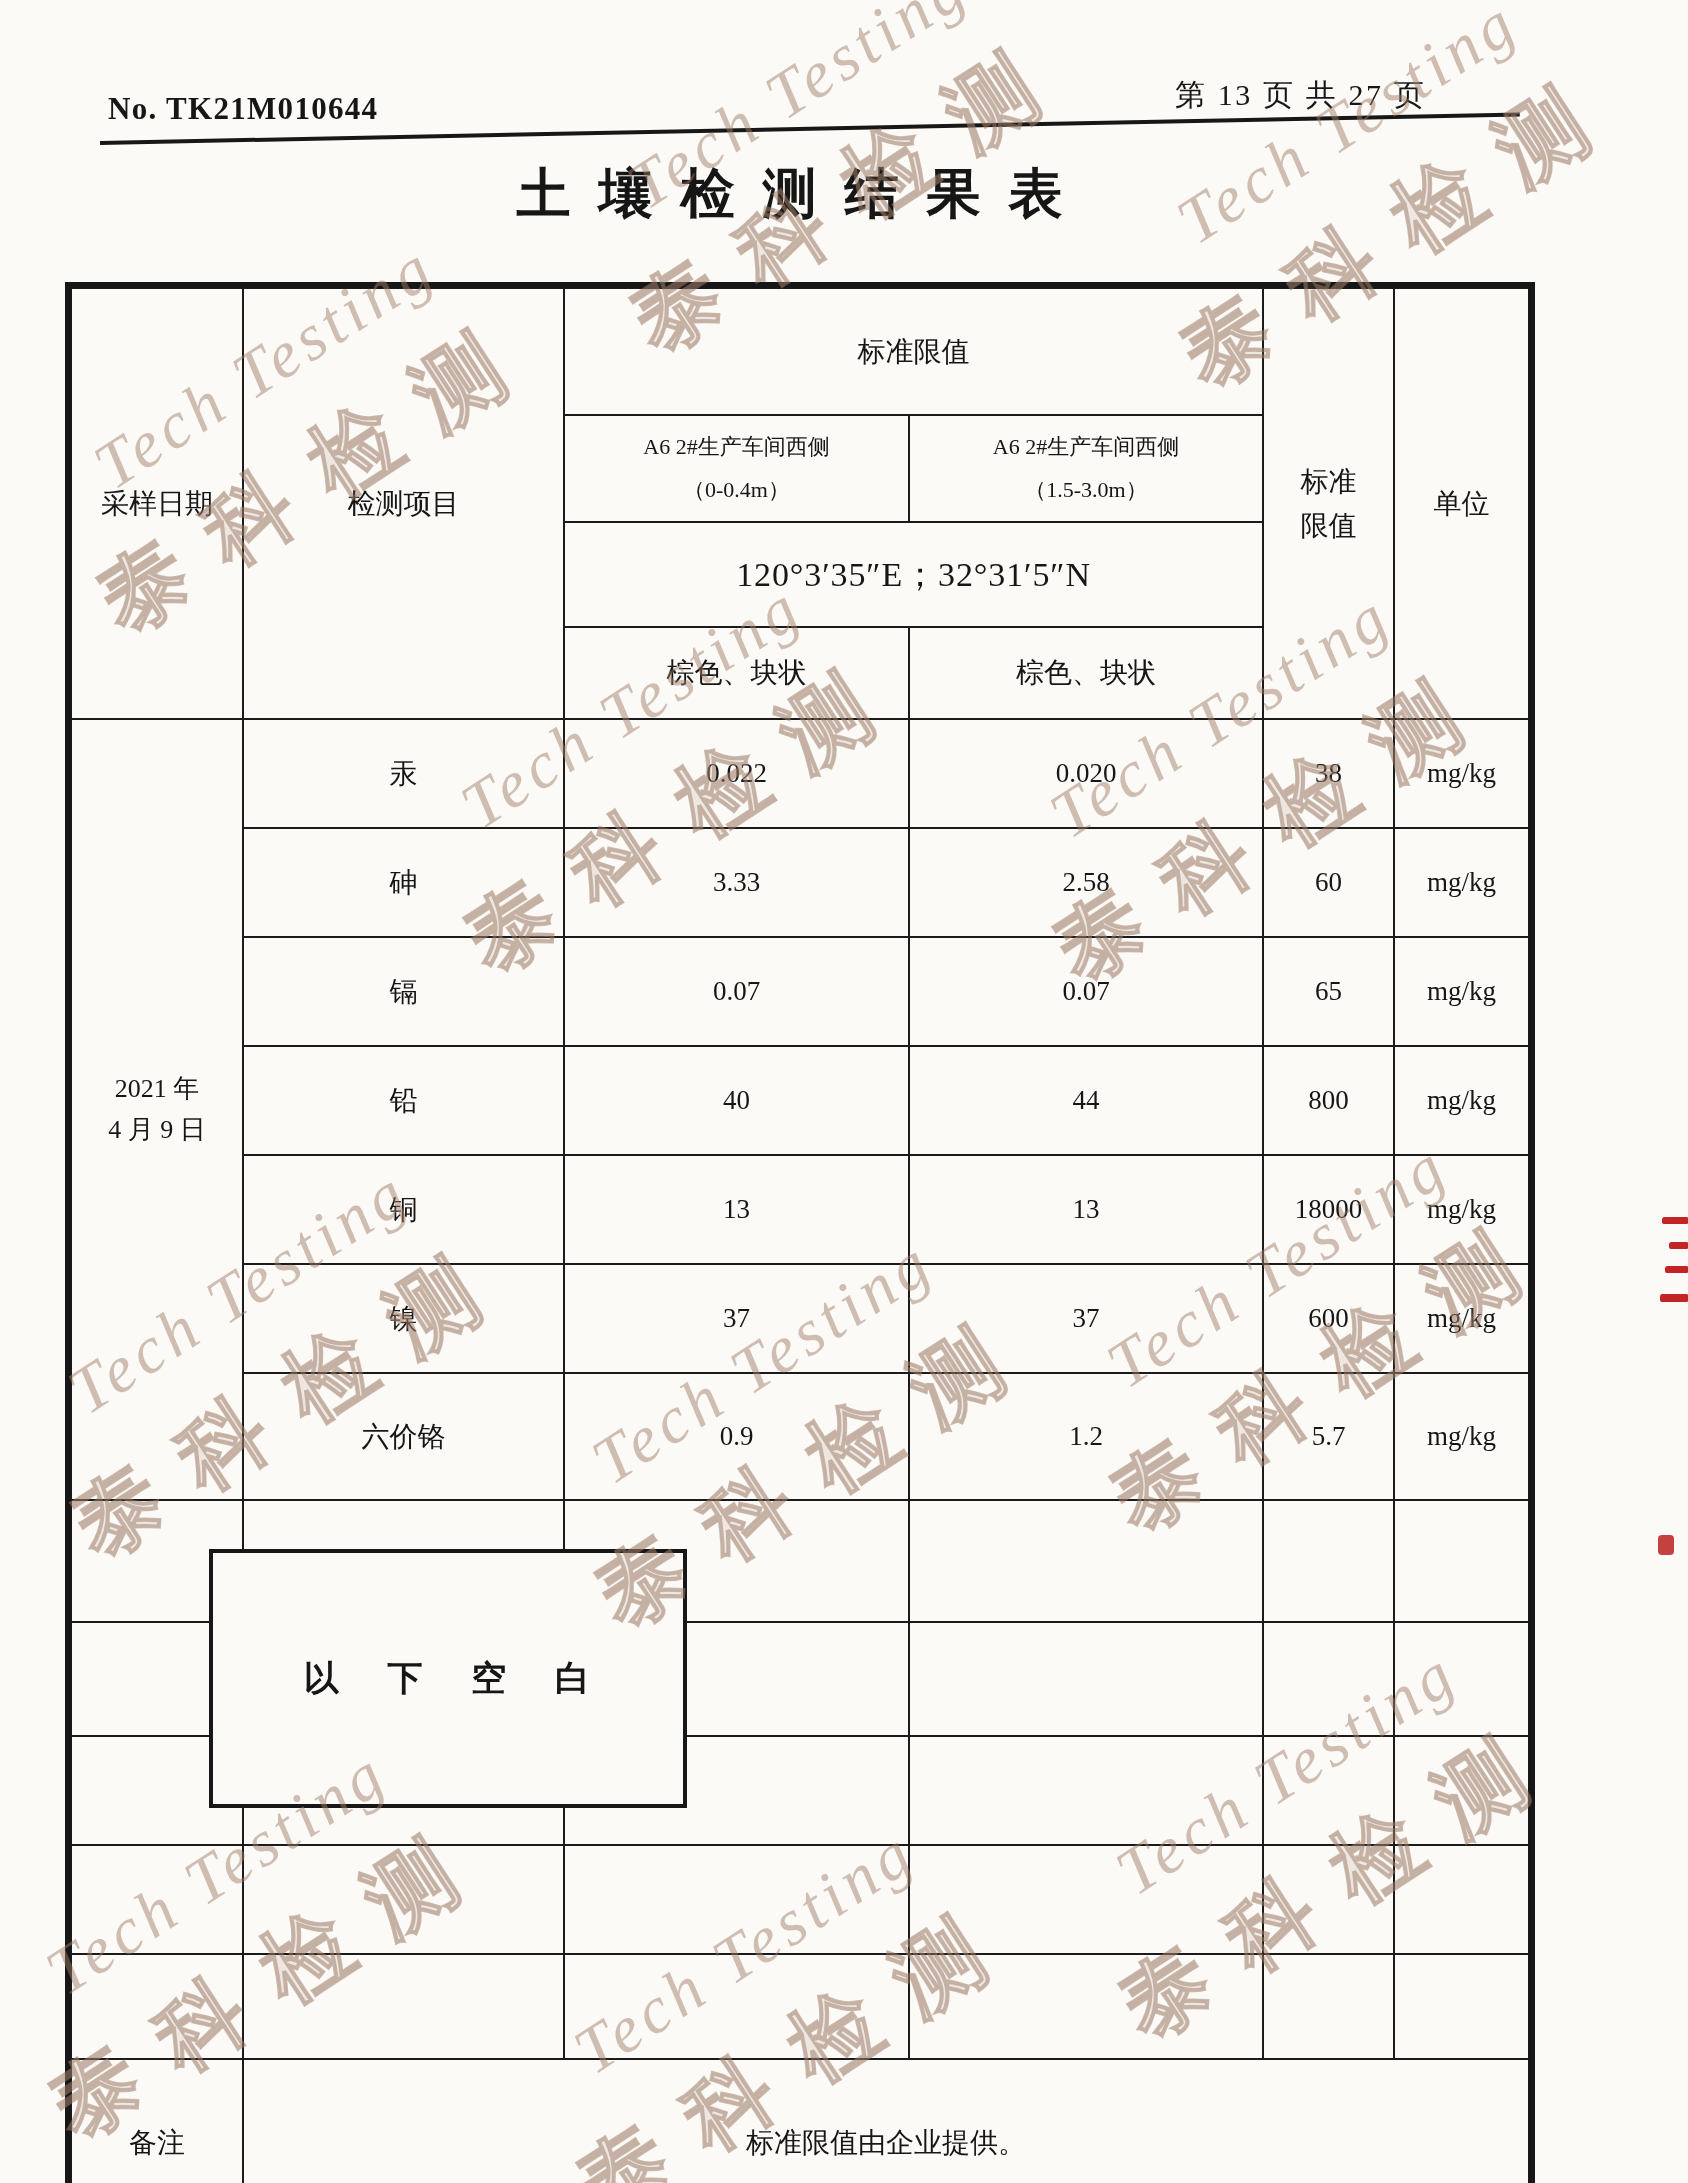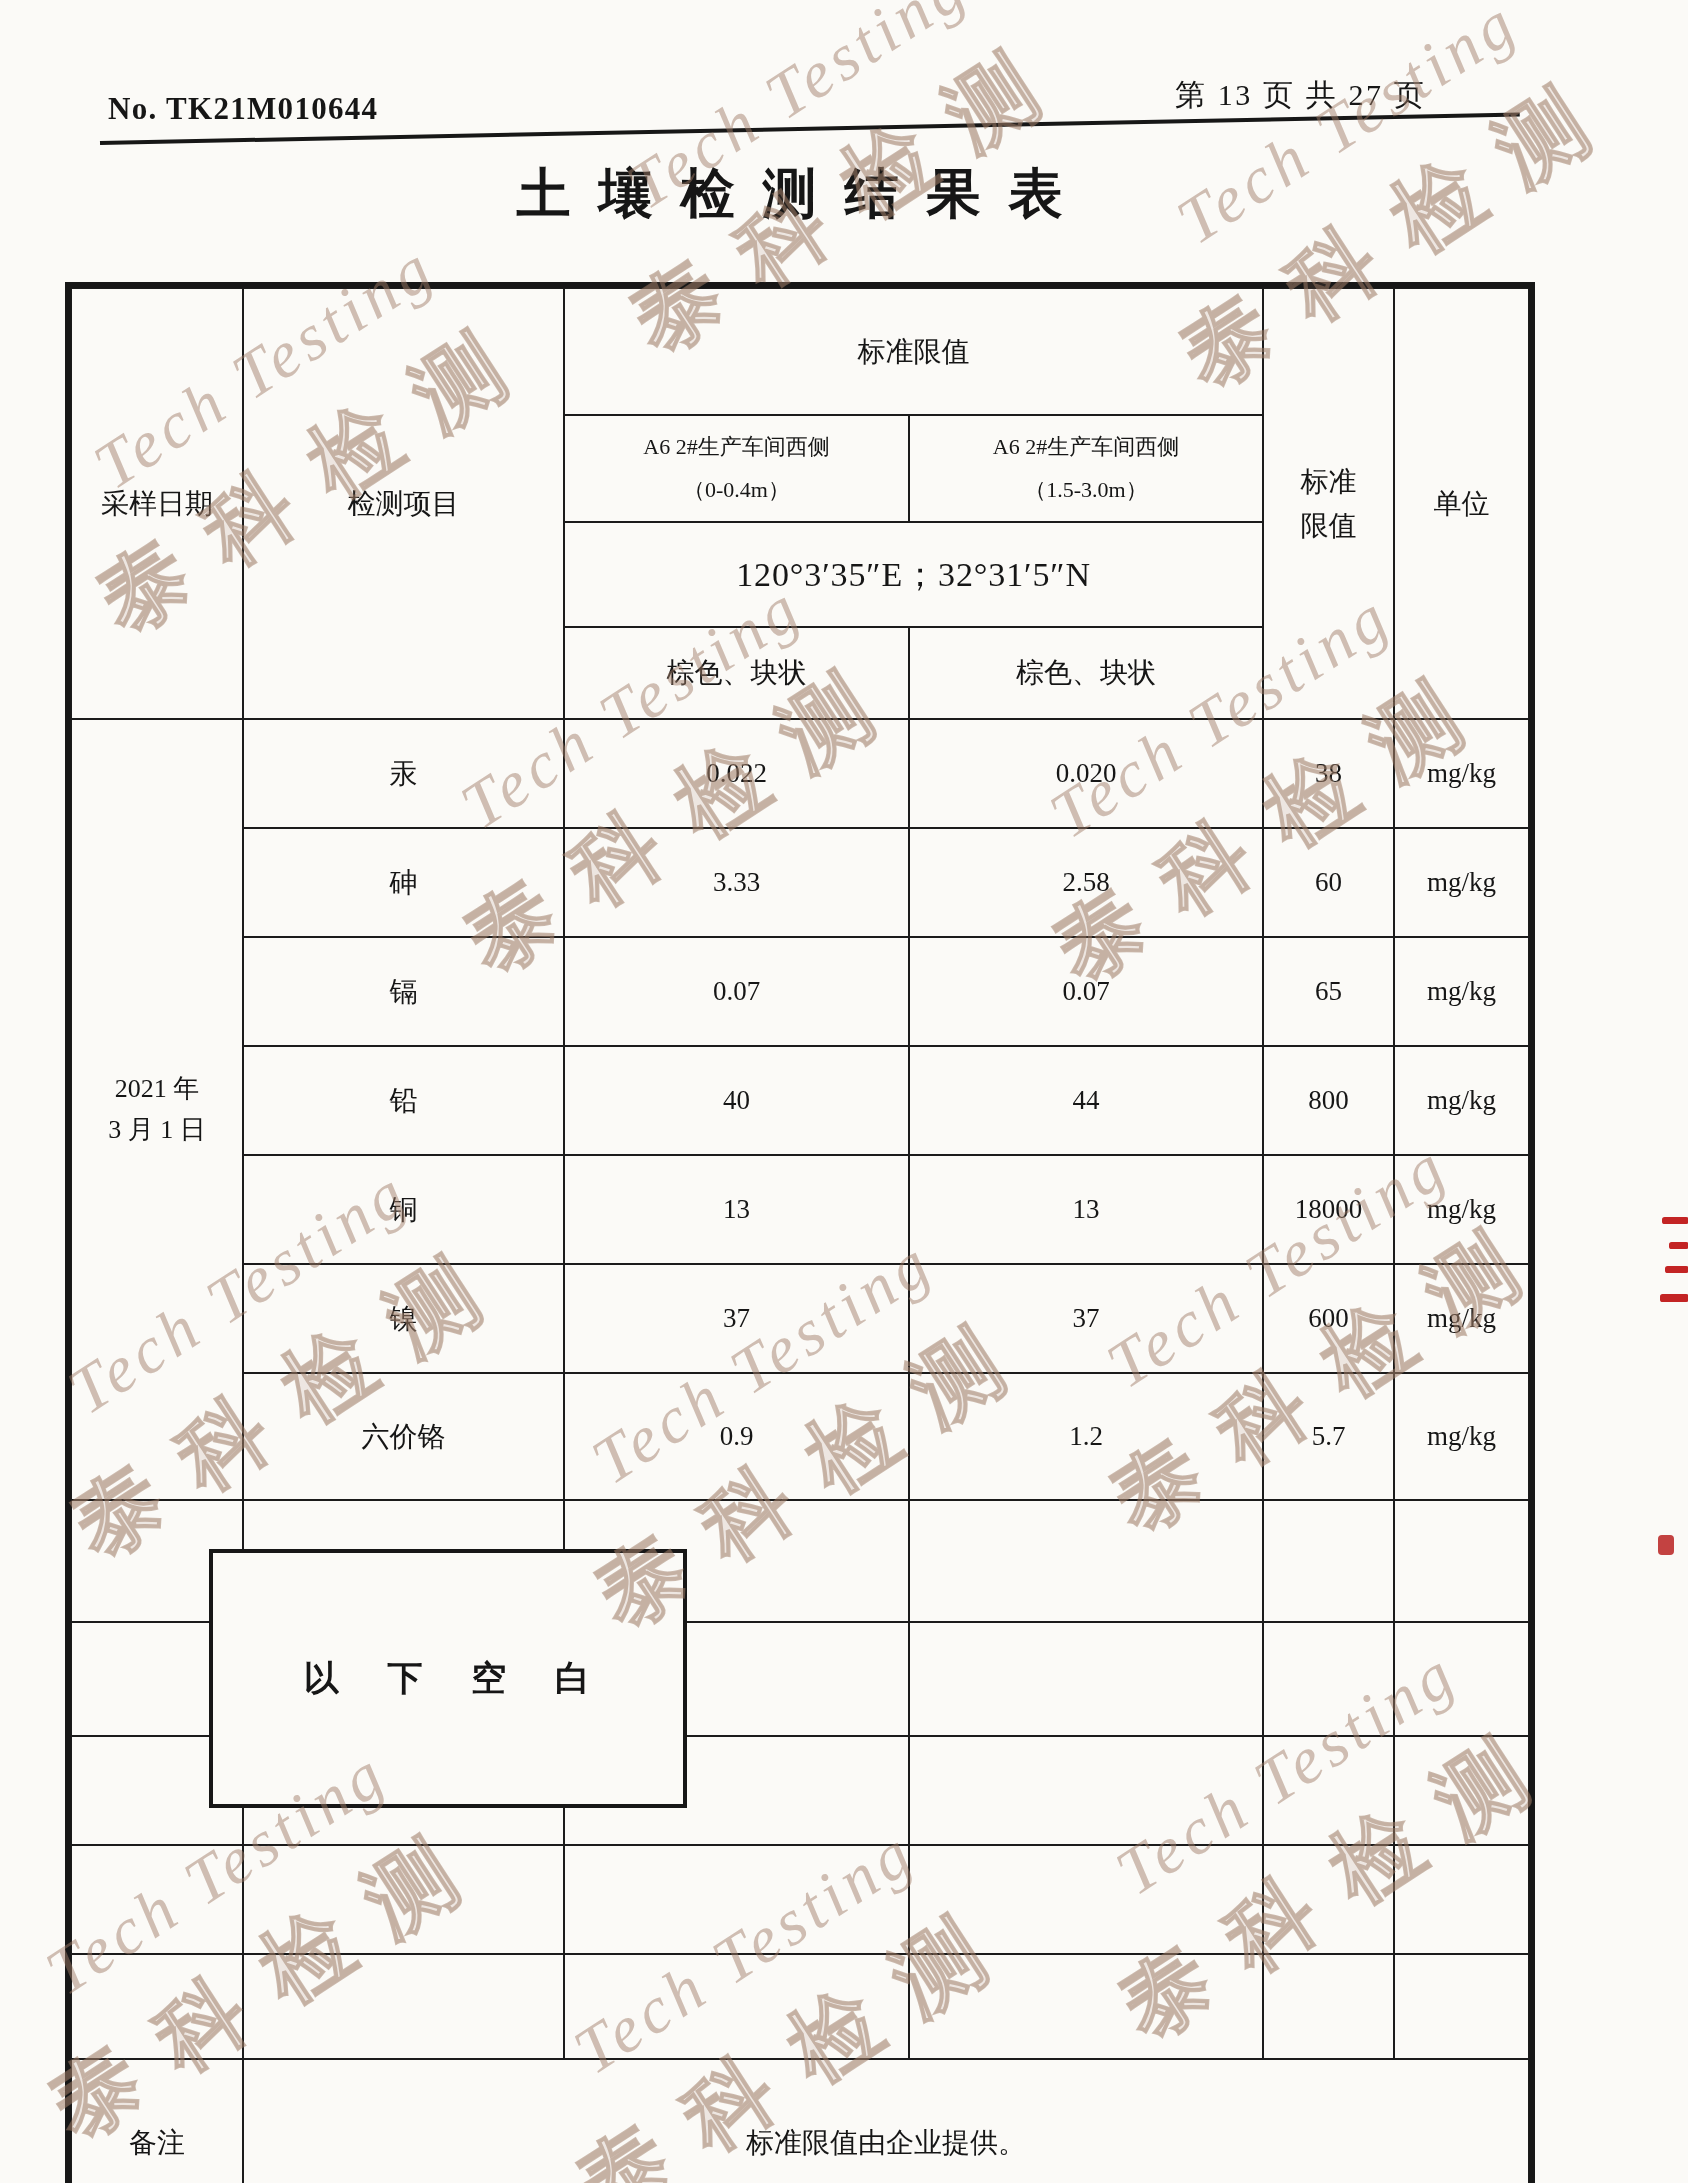--- a/index.html
+++ b/index.html
@@ -124,21 +124,21 @@
     <div class="cell coord" style="grid-area:3/3/4/5">120°3′35″E；32°31′5″N</div>
     <div class="cell" style="grid-area:4/3/5/4">棕色、块状</div>
     <div class="cell" style="grid-area:4/4/5/5">棕色、块状</div>
     <div class="cell" style="grid-area:1/5/5/6">
         <span class="wrap2">标准限值</span>
       </div>
     <div class="cell" style="grid-area:1/6/5/7">单位</div>
 
     <div class="cell date-cell" style="grid-area:5/1/12/2">
       <span>2021 年</span>
-      <span>3 月 1 日</span>
+      <span>4 月 9 日</span>
     </div>
 
     <div class="cell" style="grid-area:5/2/6/3">汞</div>
     <div class="cell val" style="grid-area:5/3/6/4">0.022</div>
     <div class="cell val" style="grid-area:5/4/6/5">0.020</div>
     <div class="cell val" style="grid-area:5/5/6/6">38</div>
     <div class="cell val" style="grid-area:5/6/6/7">mg/kg</div>
 
     <div class="cell" style="grid-area:6/2/7/3">砷</div>
     <div class="cell val" style="grid-area:6/3/7/4">3.33</div>

